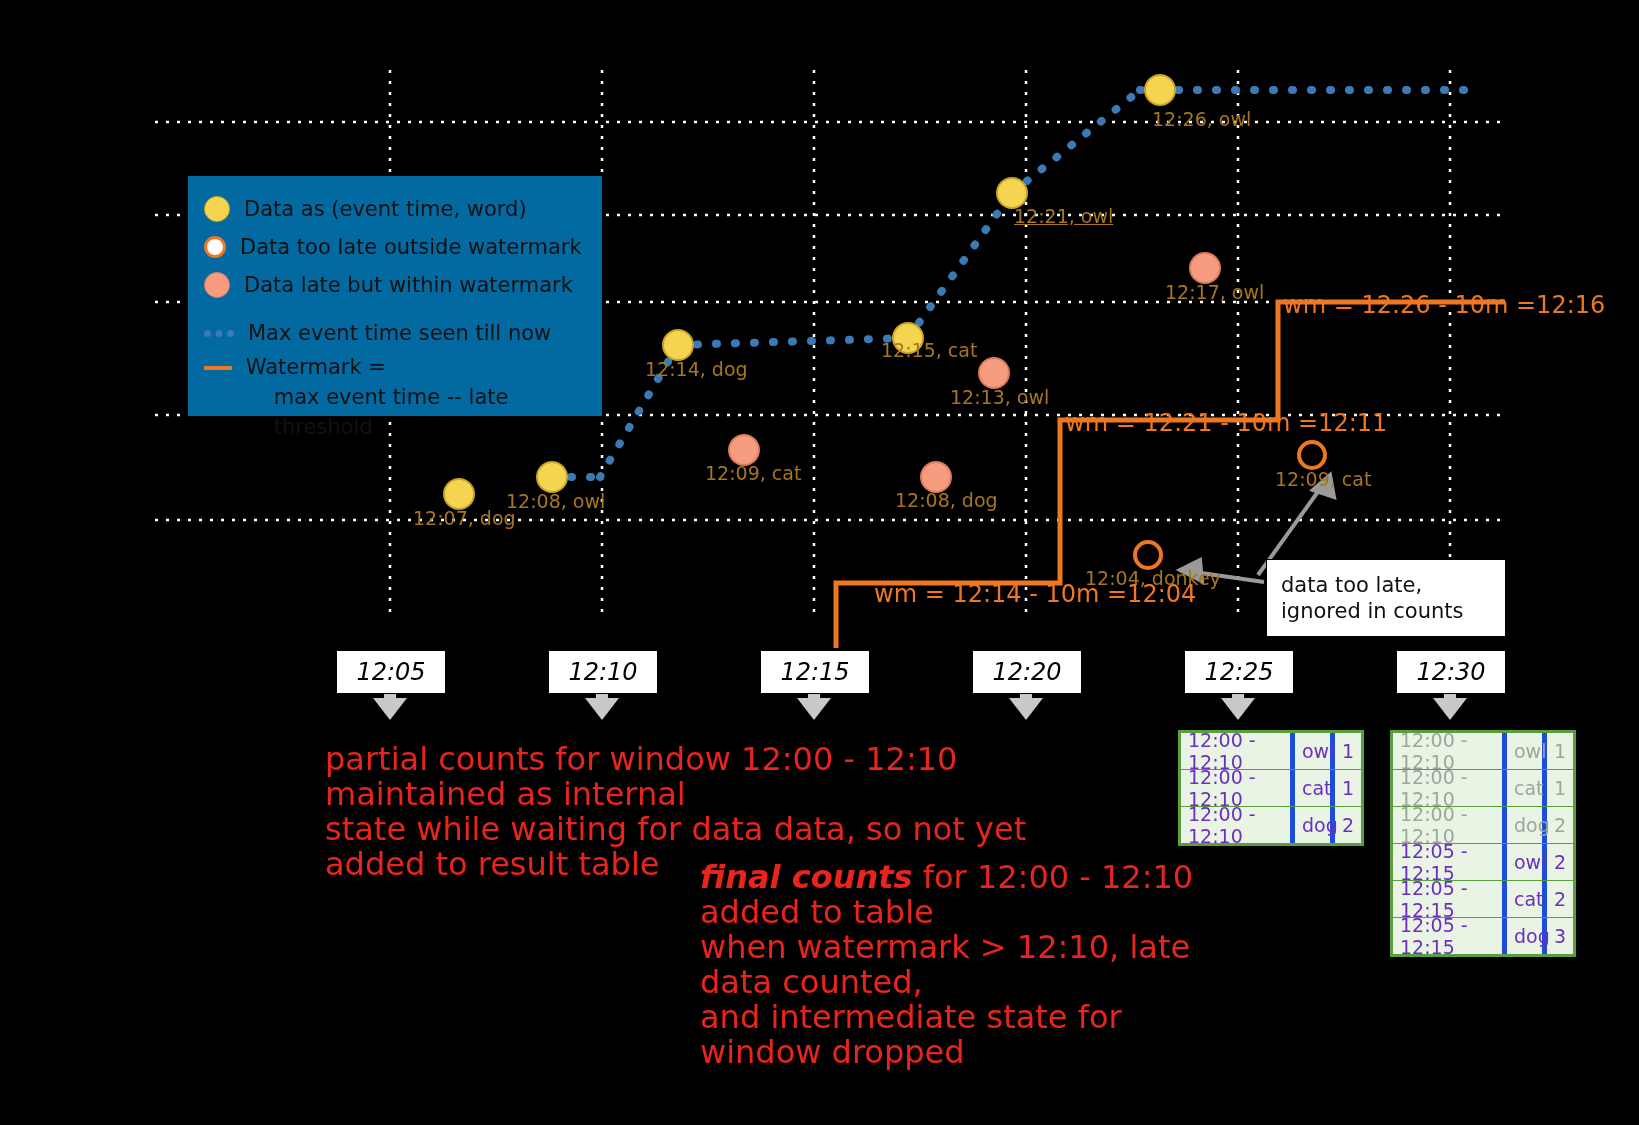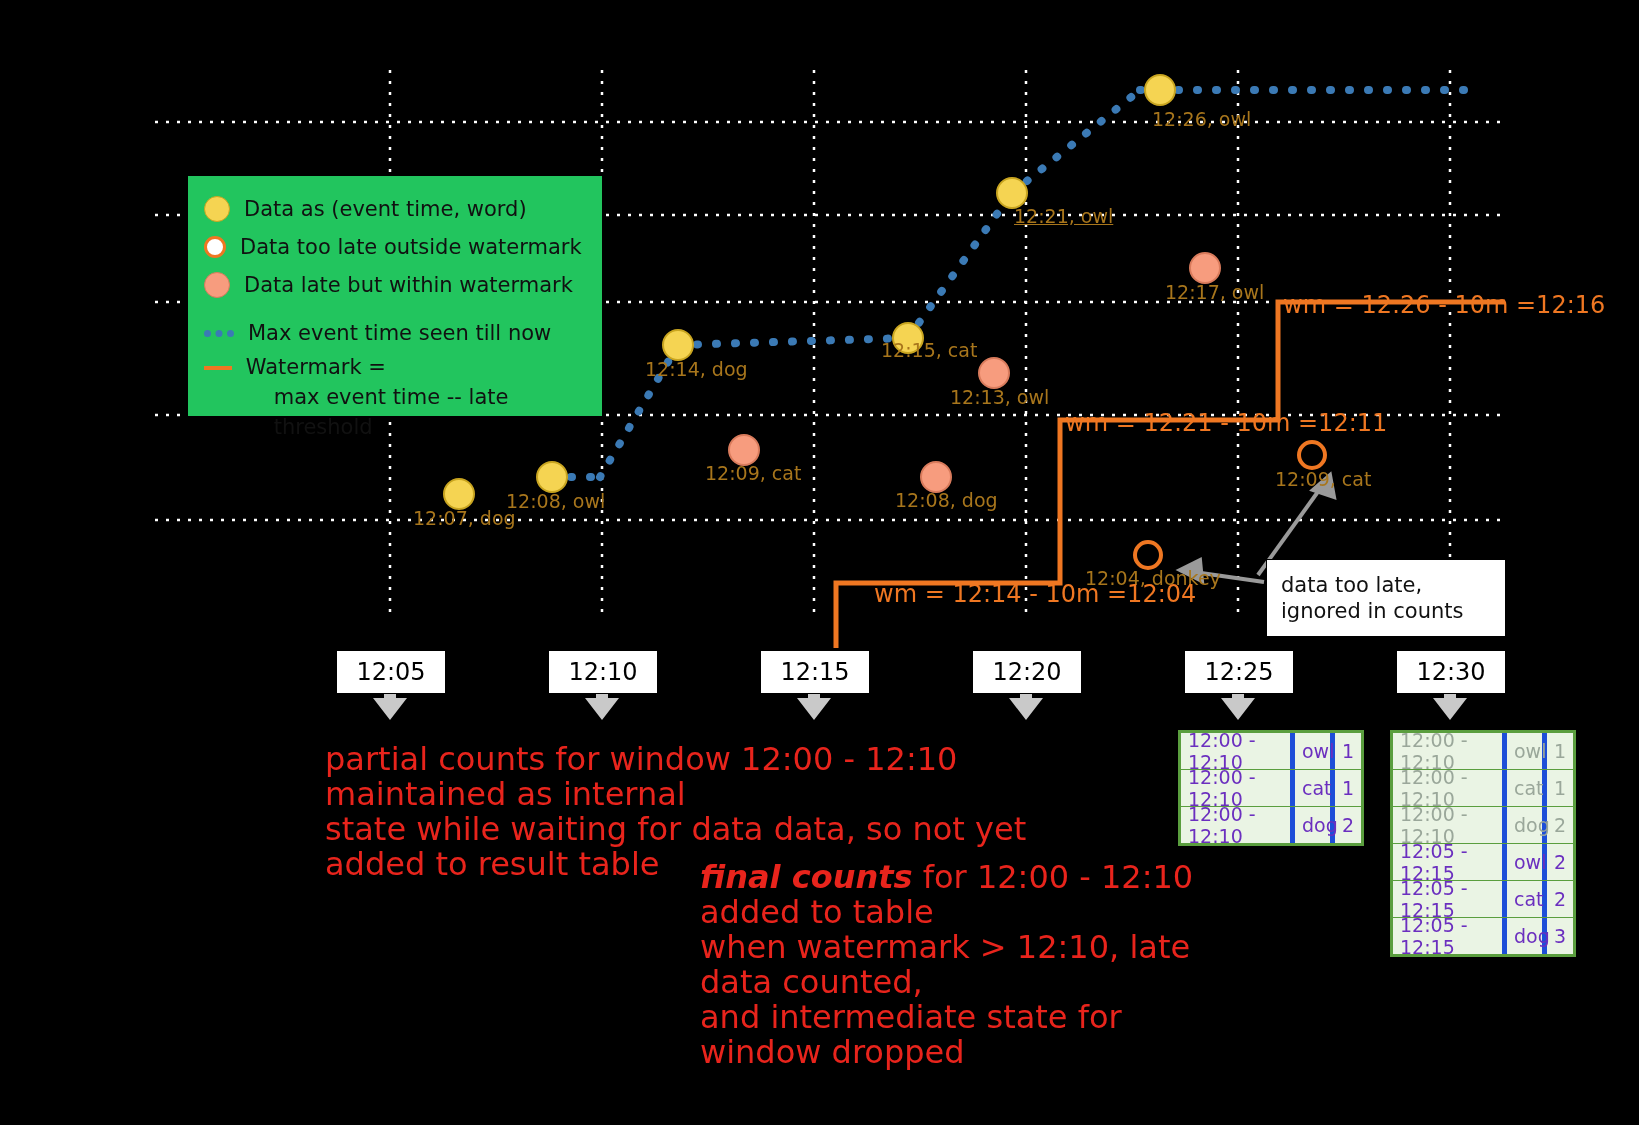--- a/index.html
+++ b/index.html
@@ -3,40 +3,40 @@
 <meta charset="utf-8">
 <style>
   html,body{margin:0;padding:0;background:#000;}
   body{width:1639px;height:1125px;position:relative;overflow:hidden;
        font-family:"DejaVu Sans", sans-serif;}
   .stage{position:absolute;left:0;top:0;width:1639px;height:1125px;}
   svg.layer{position:absolute;left:0;top:0;width:1639px;height:1125px;}
 
   
   .legend{position:absolute;left:186px;top:174px;width:418px;height:244px;
-          background:#22c55e;border:2px solid #000;box-sizing:border-box;
+          background:#0369a1;border:2px solid #000;box-sizing:border-box;
           padding:14px 16px;}
   .legend-row{display:flex;align-items:center;height:38px;}
   .legend-row .lbl{font-size:21px;color:#111;margin-left:14px;}
   .dot-y{width:24px;height:24px;border-radius:50%;background:#f5d452;border:1px solid #c9a520;}
   .dot-s{width:24px;height:24px;border-radius:50%;background:#f79c7e;border:1px solid #d97b5c;}
   .dot-o{width:22px;height:22px;border-radius:50%;background:#fff;border:3px solid #ef7722;box-sizing:border-box;}
   .dashline{width:30px;height:0;border-top:7px dotted #3b7ab5;}
   .solidline{width:30px;height:0;border-top:4px solid #ef7722;}
   .legend-row.multi{height:auto;align-items:flex-start;}
   .legend-row.multi .lbl{line-height:30px;}
   .indent{display:block;padding-left:28px;}
 
   
   .evt-label{position:absolute;font-size:19px;color:#a8761c;white-space:nowrap;}
   .wm-label{position:absolute;font-size:24px;color:#ef7722;white-space:nowrap;}
 
   
   .tick{position:absolute;width:108px;height:42px;background:#fff;border:1px solid #000;
-        display:flex;align-items:center;justify-content:center;font-size:24px;color:#000;}
+        display:flex;align-items:center;justify-content:center;font-size:24px;color:#000;font-style:italic;}
 
   
   .callout{position:absolute;left:1266px;top:559px;width:240px;height:78px;background:#fff;
            border:1px solid #000;display:flex;flex-direction:column;justify-content:center;
            padding-left:14px;box-sizing:border-box;font-size:21px;color:#111;line-height:26px;}
 
   
   .red-note{position:absolute;color:#e8241c;font-size:32px;text-align:left;line-height:35px;}
   .red-note i{font-style:italic;font-weight:bold;}
 

